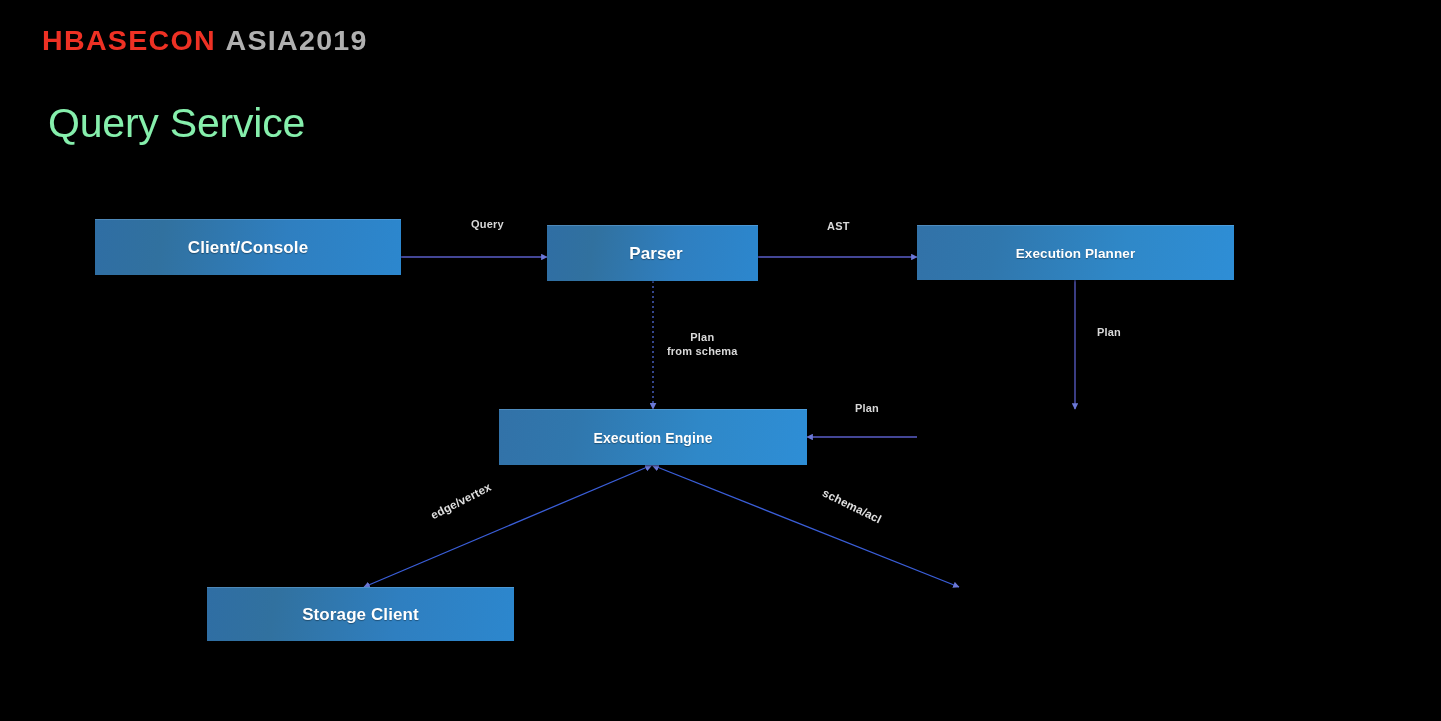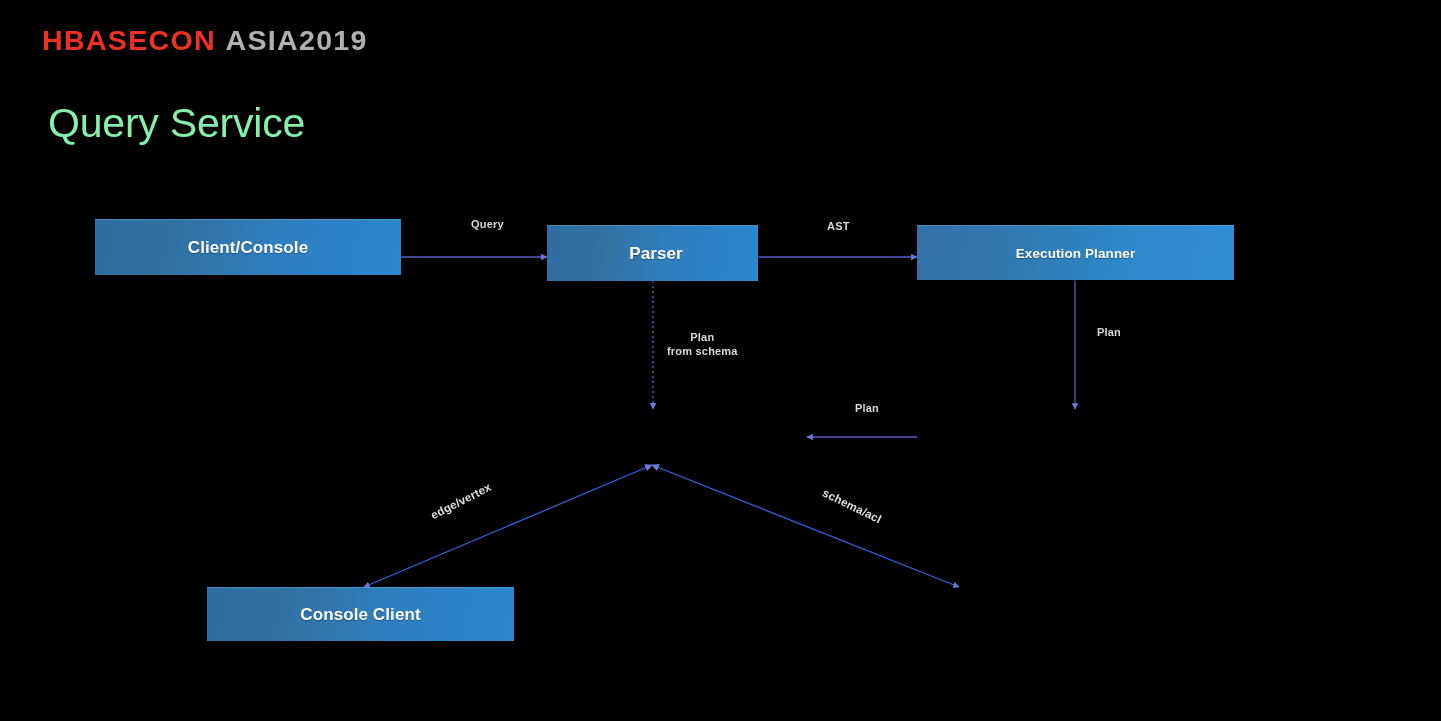--- a/index.html
+++ b/index.html
@@ -184,24 +184,27 @@
     </div>
 
     <div class="node" id="node-parser">
       <span>Parser</span>
     </div>
 
     <div class="node alt" id="node-planner">
       <span>Execution Planner</span>
     </div>
 
+    <div class="node alt" id="node-engine">
+      <span>Execution Engine</span>
+    </div>
 
 
     <div class="node" id="node-storage">
-      <span>Console Client</span>
+      <span>Storage Client</span>
     </div>
 
 
     <div class="edge-label" id="lbl-query">Query</div>
 
     <div class="edge-label" id="lbl-ast">AST</div>
 
     <div class="edge-label" id="lbl-plan-cache">
       <div>Plan</div>
       <div>from schema</div>

